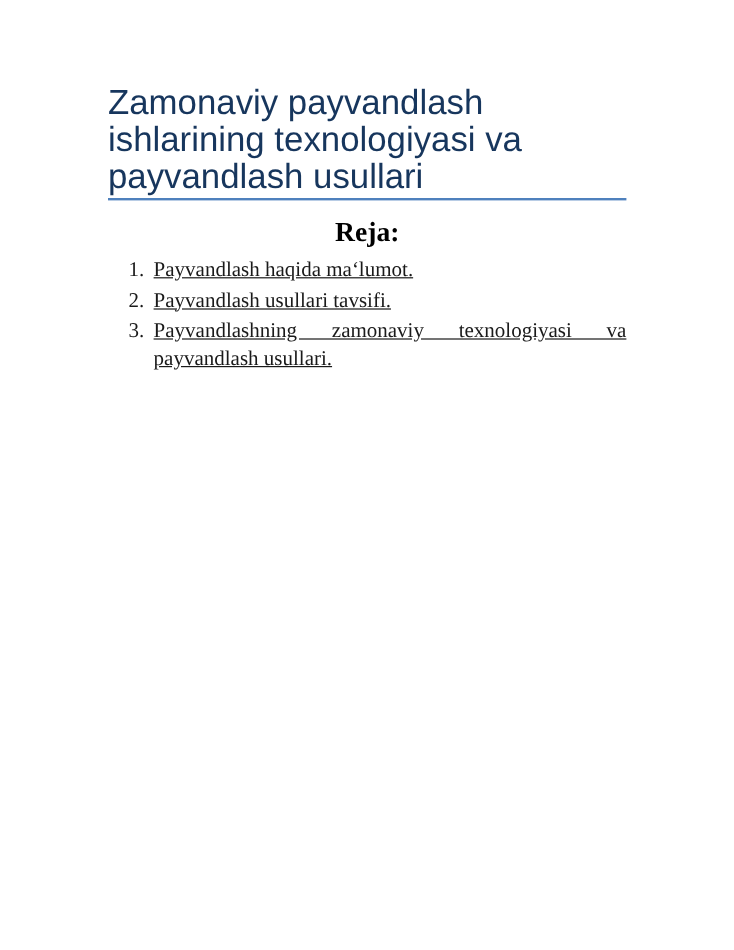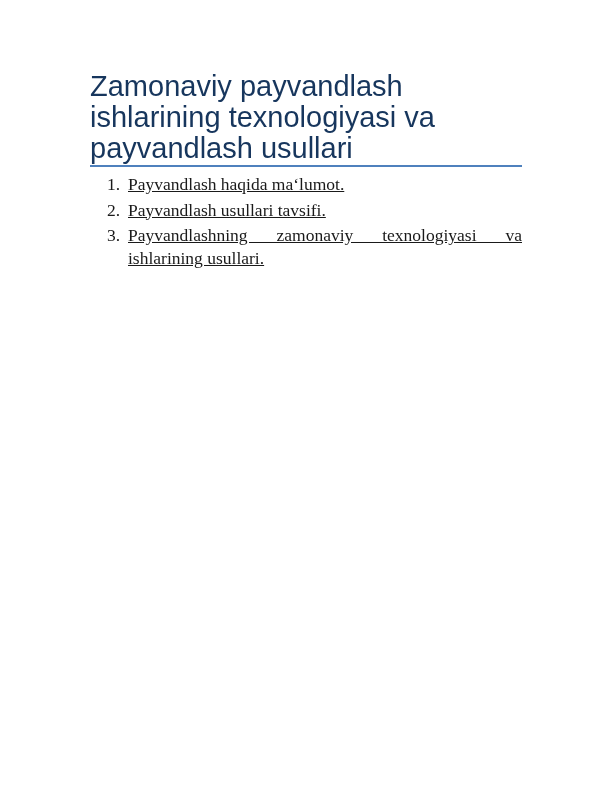--- a/index.html
+++ b/index.html
@@ -56,33 +56,34 @@
   }
 </style>
 </head>
 <body>
 
 <div class="page" style="--page-bg: #ffffff; --title-color: #17365d; --rule-color: #4f81bd; --heading-color: #000000; --body-color: #1a1a1a;">
   <div class="content">
 
     <h1 class="doc-title">Zamonaviy payvandlash ishlarining texnologiyasi va payvandlash usullari</h1>
 
+    <h2 class="reja-heading">Reja:</h2>
 
     <div class="numbered-list">
 
       <div class="list-item">
         <span class="num">1.</span>
         <span class="itext">Payvandlash haqida ma‘lumot.</span>
       </div>
 
       <div class="list-item">
         <span class="num">2.</span>
         <span class="itext">Payvandlash usullari tavsifi.</span>
       </div>
 
       <div class="list-item">
         <span class="num">3.</span>
-        <span class="itext">Payvandlashning zamonaviy texnologiyasi va ishlarining usullari.</span>
+        <span class="itext">Payvandlashning zamonaviy texnologiyasi va payvandlash usullari.</span>
       </div>
 
     </div>
   </div>
 </div>
 
 </body></html>

